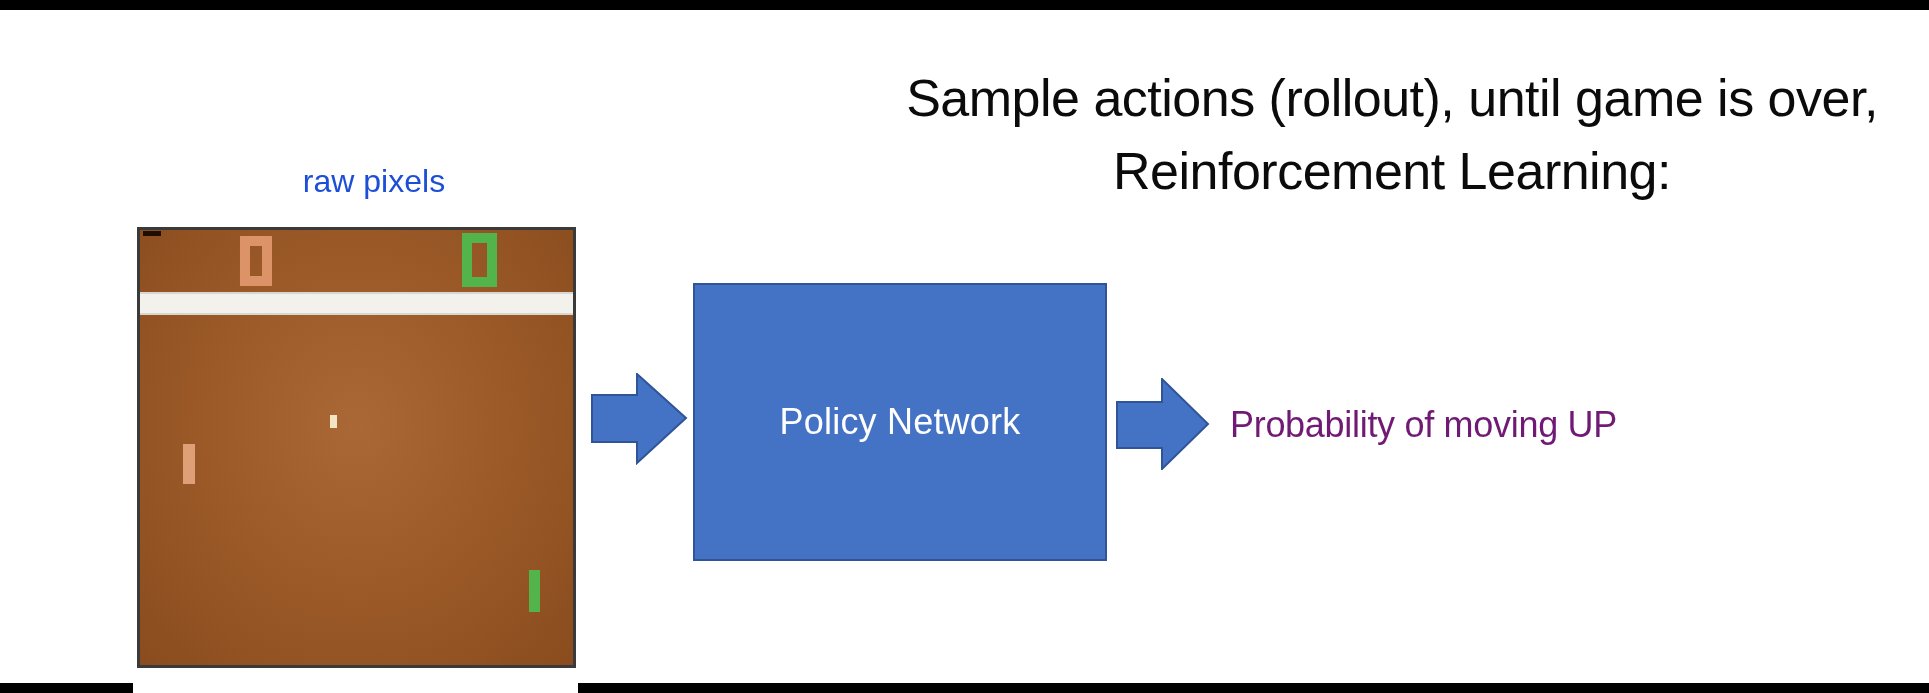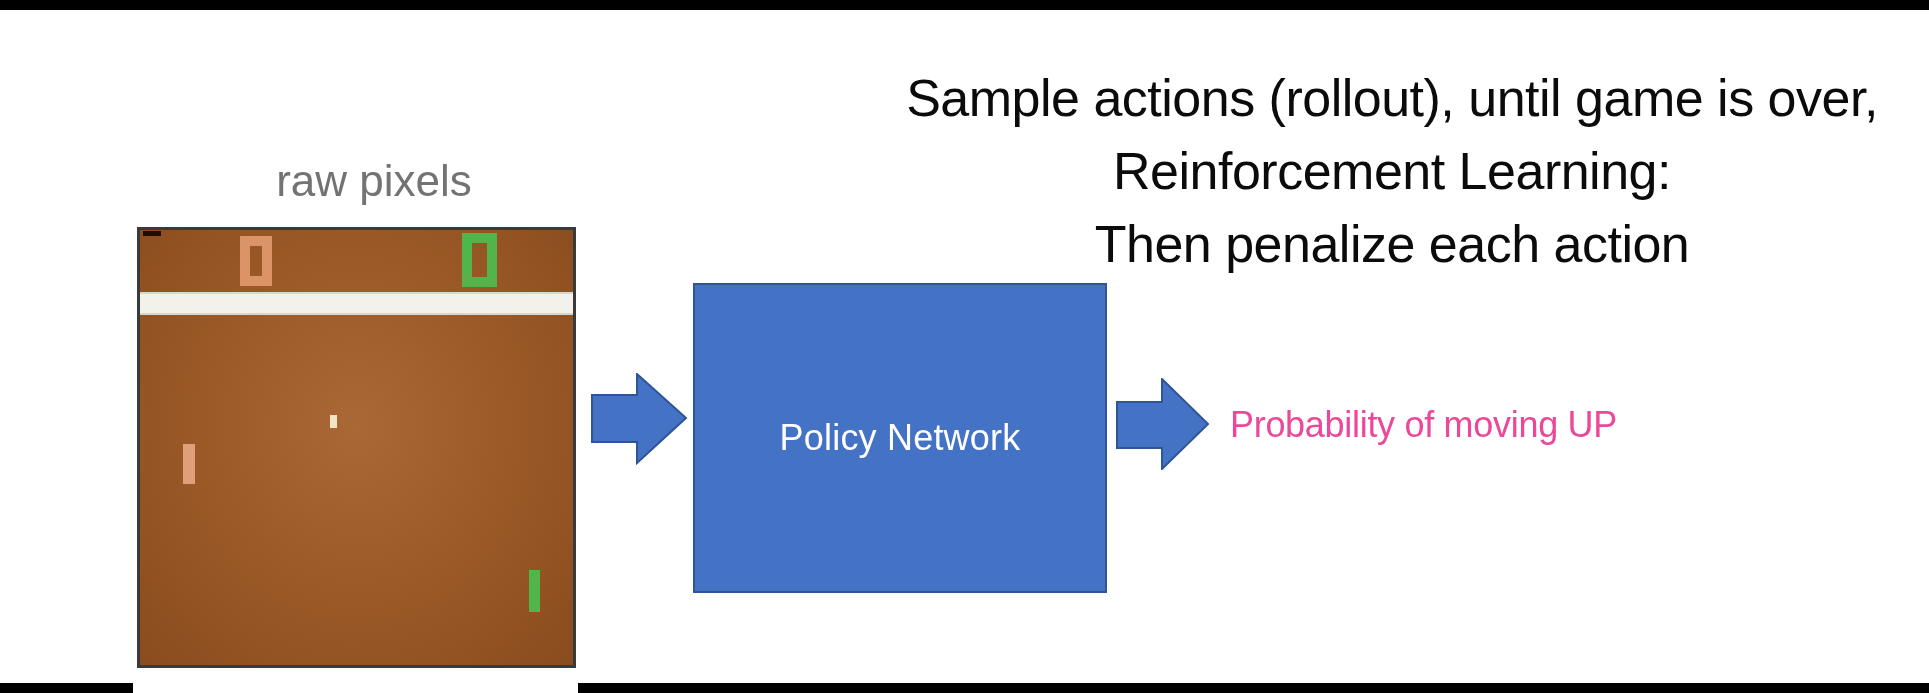--- a/index.html
+++ b/index.html
@@ -18,21 +18,21 @@
   
   .slide-title {
     left:1392px; top:62px; transform:translateX(-50%);
     font-size:52px; line-height:73px; letter-spacing:-0.5px;
     text-align:center; white-space:nowrap; color:#0b0b0b; z-index:3;
   }
 
   
   .raw-pixels-label {
     left:374px; top:156px; transform:translateX(-50%);
-    font-size:44px; line-height:50px; color:#737373; white-space:nowrap; z-index:3;
+    font-size:32px; line-height:50px; color:#1d4ed8; white-space:nowrap; z-index:3;
   }
 
   
   .pong-wrapper { left:133px; top:224px; width:445px; height:469px; background:#ffffff; z-index:2; }
   .pong-field {
     position:absolute; left:4px; top:3px; width:439px; height:441px;
     box-sizing:border-box; border:3px solid var(--frame-gray);
     background: radial-gradient(ellipse at 50% 45%,
                 var(--field-brown-light) 0%,
                 var(--field-brown) 48%,
@@ -44,46 +44,45 @@
   .score-left  { left:100px; top:6px; width:32px; height:50px; border:10px solid var(--score-orange); }
   .score-right { left:322px; top:3px; width:35px; height:54px; border:10px solid var(--paddle-green); }
   .net-stripe  { left:0; top:62px; width:433px; height:23px; background:var(--stripe-white);
                  box-shadow: inset 0 2px 0 #d8d6d0, inset 0 -2px 0 #d8d6d0; }
   .paddle-left  { left:43px;  top:214px; width:12px; height:40px; background:var(--paddle-orange); }
   .pong-ball    { left:190px; top:185px; width:7px;  height:13px; background:var(--ball-cream); }
   .paddle-right { left:389px; top:340px; width:11px; height:42px; background:var(--paddle-green); }
 
   
   .policy-box {
-    left:693px; top:283px; width:414px; height:310px; box-sizing:border-box;
+    left:693px; top:283px; width:414px; height:278px; box-sizing:border-box;
     background:var(--accent-blue); border:2px solid var(--accent-blue-border);
     display:flex; align-items:center; justify-content:center; z-index:3;
   }
   .policy-box span { color:#ffffff; font-size:36px; letter-spacing:0.2px; }
 
   .arrow-svg { z-index:3; }
   .arrow-svg polygon { fill:var(--accent-blue); stroke:var(--accent-blue-border); stroke-width:2; stroke-linejoin:miter; }
   .arrow-in  { left:591px;  top:373px; width:97px; height:92px; }
   .arrow-out { left:1116px; top:378px; width:94px; height:92px; }
 
   .output-label {
     left:1230px; top:404px; font-size:36px; letter-spacing:-0.3px;
-    color:#ec4899; white-space:nowrap; z-index:3;
+    color:#701a75; white-space:nowrap; z-index:3;
   }
 </style>
 </head>
 <body>
 
 <div class="abs top-bar"></div>
 <div class="abs bottom-bar"></div>
 
 <div class="abs slide-title">
   <div>Sample actions (rollout), until game is over,</div>
   <div>Reinforcement Learning:</div>
-  <div>Then penalize each action</div>
 </div>
 
 <div class="abs raw-pixels-label">raw pixels</div>
 
 <div class="abs pong-wrapper">
   <div class="pong-field">
     <div class="corner-dash"></div>
     <div class="score-zero score-left"></div>
     <div class="score-zero score-right"></div>
     <div class="net-stripe"></div>

